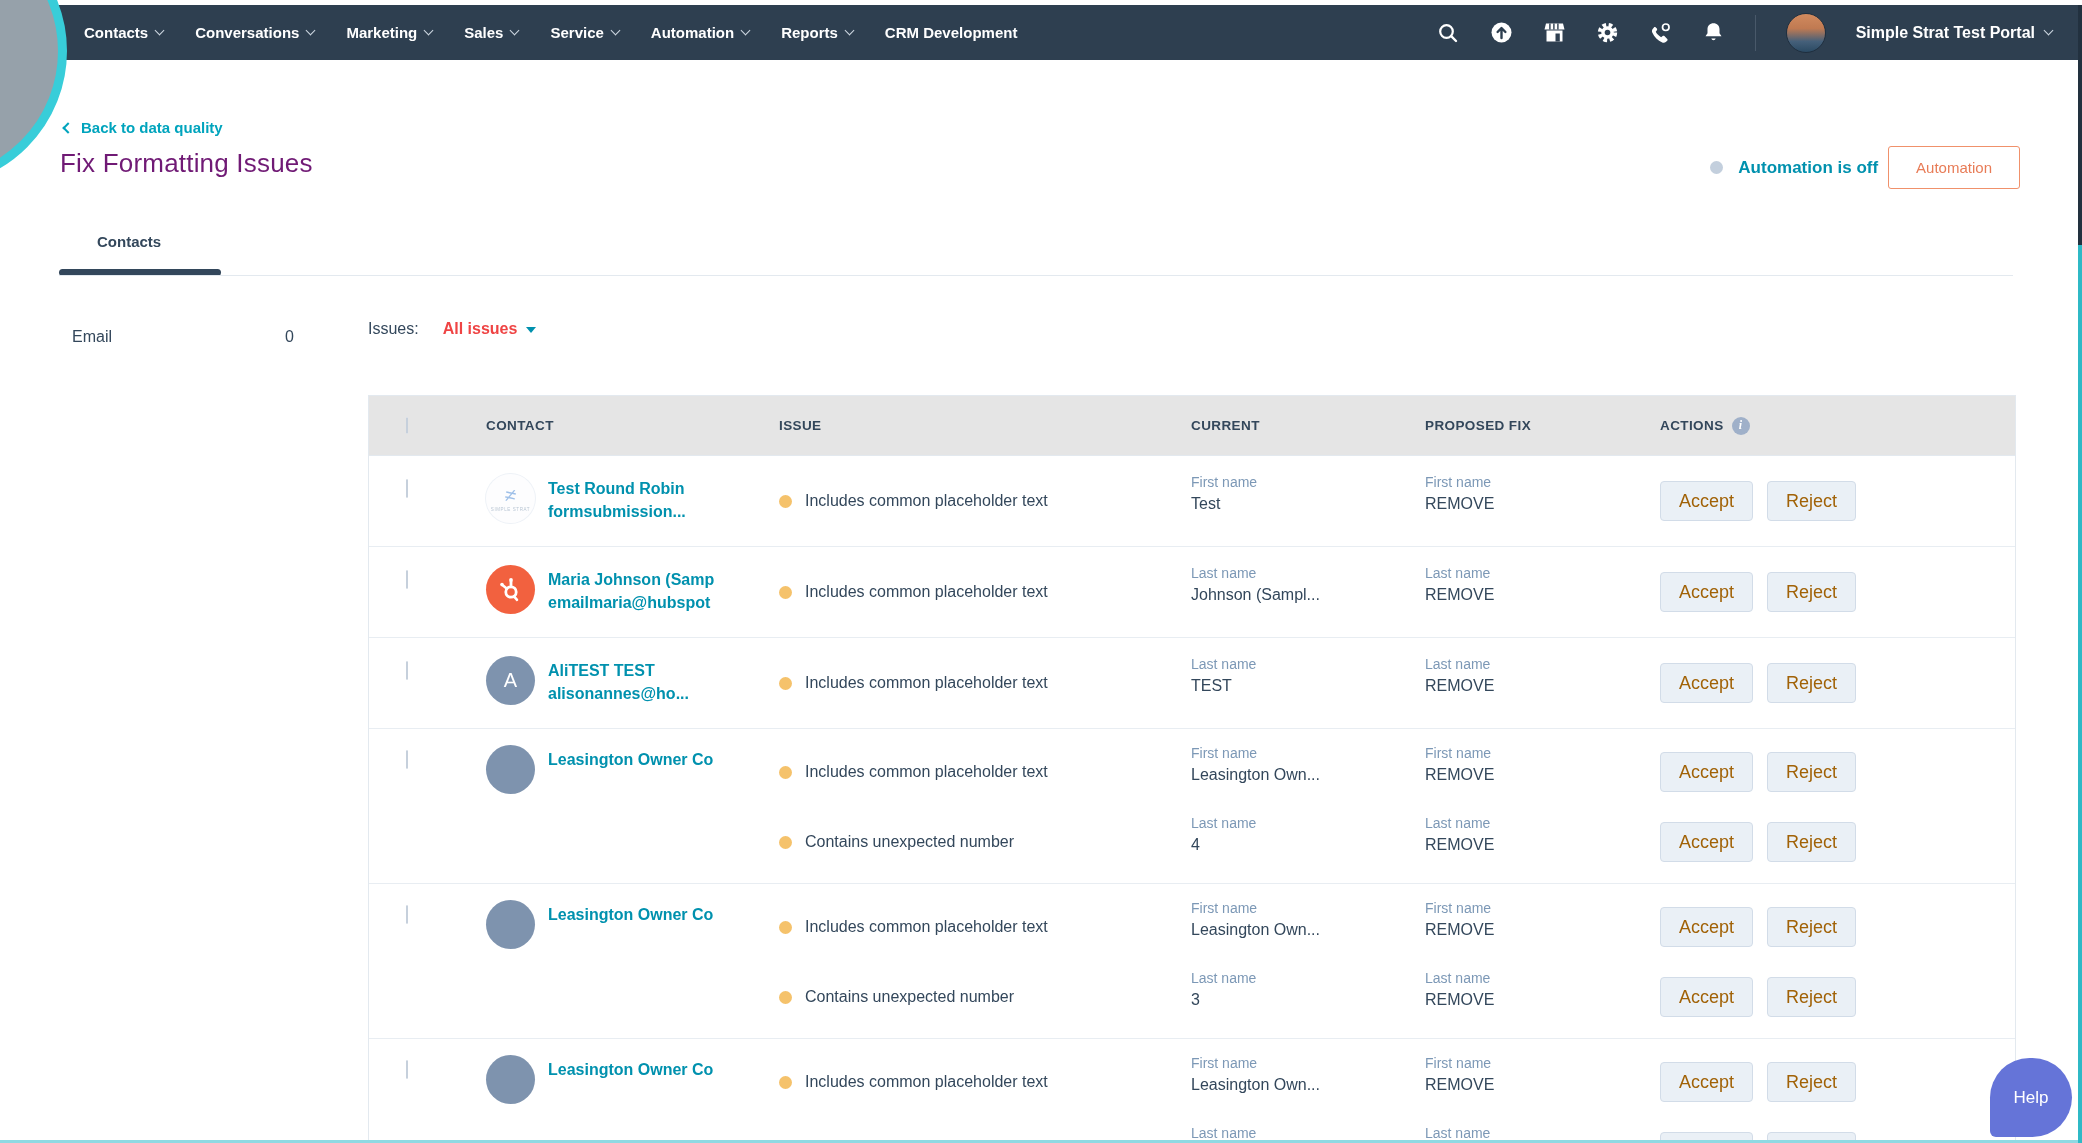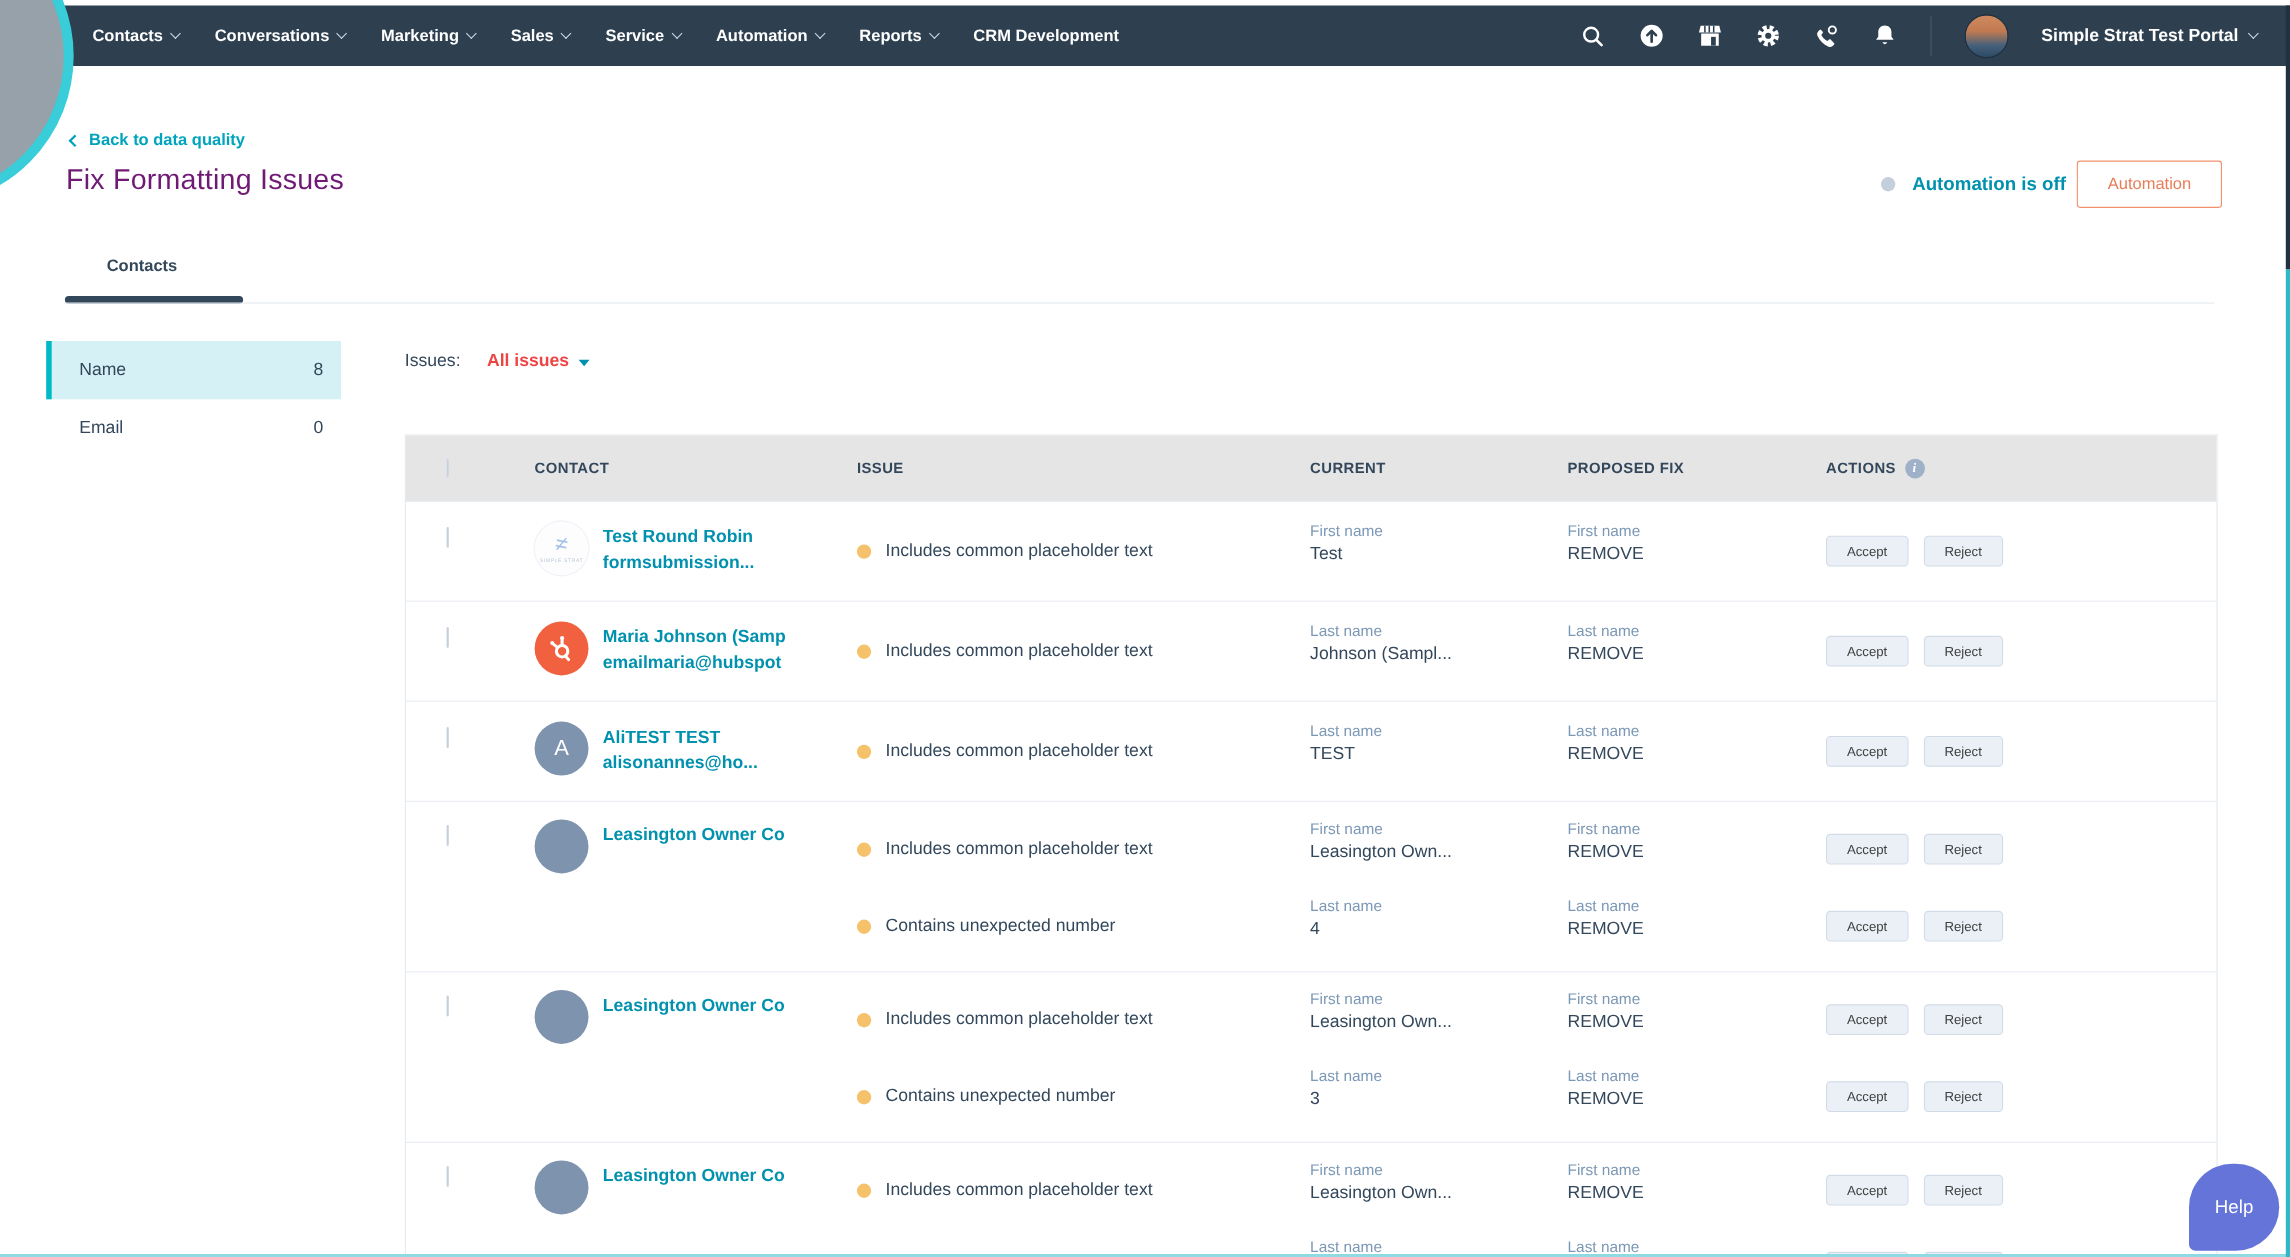--- a/index.html
+++ b/index.html
@@ -97,21 +97,21 @@
 
   .c-subs { display:flex; flex-direction:column; gap:14px; }
   .sub { display:grid; grid-template-columns:412px 234px 235px 1fr; min-height:58px; }
   .s-issue { display:flex; align-items:center; gap:13px; padding-right:30px; }
   .issue-dot { width:13px; height:13px; border-radius:50%; background:#f5c26b; flex:none; }
   .s-issue-text { font-size:16px; color:#33475b; }
   .s-field { display:flex; flex-direction:column; gap:5px; padding-top:2px; }
   .f-label { font-size:14px; color:#7c98b6; }
   .f-value { font-size:16px; color:#33475b; }
   .s-actions { display:flex; gap:14px; align-items:center; }
-  .btn { background:#eaf0f6; border:1px solid #d2dce8; border-radius:4px; color:#404040; font-size:12px; font-family:inherit; height:28px; padding:0 18px; cursor:pointer; }
+  .btn { background:#eaf0f6; border:1px solid #d2dce8; border-radius:4px; color:#a16207; font-size:18px; font-family:inherit; height:40px; padding:0 18px; cursor:pointer; }
 
   
   .help-btn {
     position:absolute; right:10px; bottom:6px; width:82px; height:79px; z-index:60;
     background:#6574d8; color:#fff; font-size:17px; font-weight:400;
     border:none; border-radius:40px 40px 40px 6px; cursor:pointer; font-family:inherit;
   }
 </style>
 </head>
 <body>
@@ -236,24 +236,20 @@
     <span class="auto-text">Automation is off</span>
   </span>
   <button class="auto-btn">Automation</button>
 </div>
 
 <div class="tab-label">Contacts</div>
 <div class="tab-underline"></div>
 <div class="tabs-divider"></div>
 
 <div class="sidebar" id="sidebar">
-  <div class="side-item selected">
-    <span class="side-label">Name</span>
-    <span class="side-count">8</span>
-  </div>
 
   <div class="side-item">
     <span class="side-label">Email</span>
     <span class="side-count">0</span>
   </div>
 </div>
 
 <div class="filter">
   <span>Issues:</span>
   <span class="filter-value">

